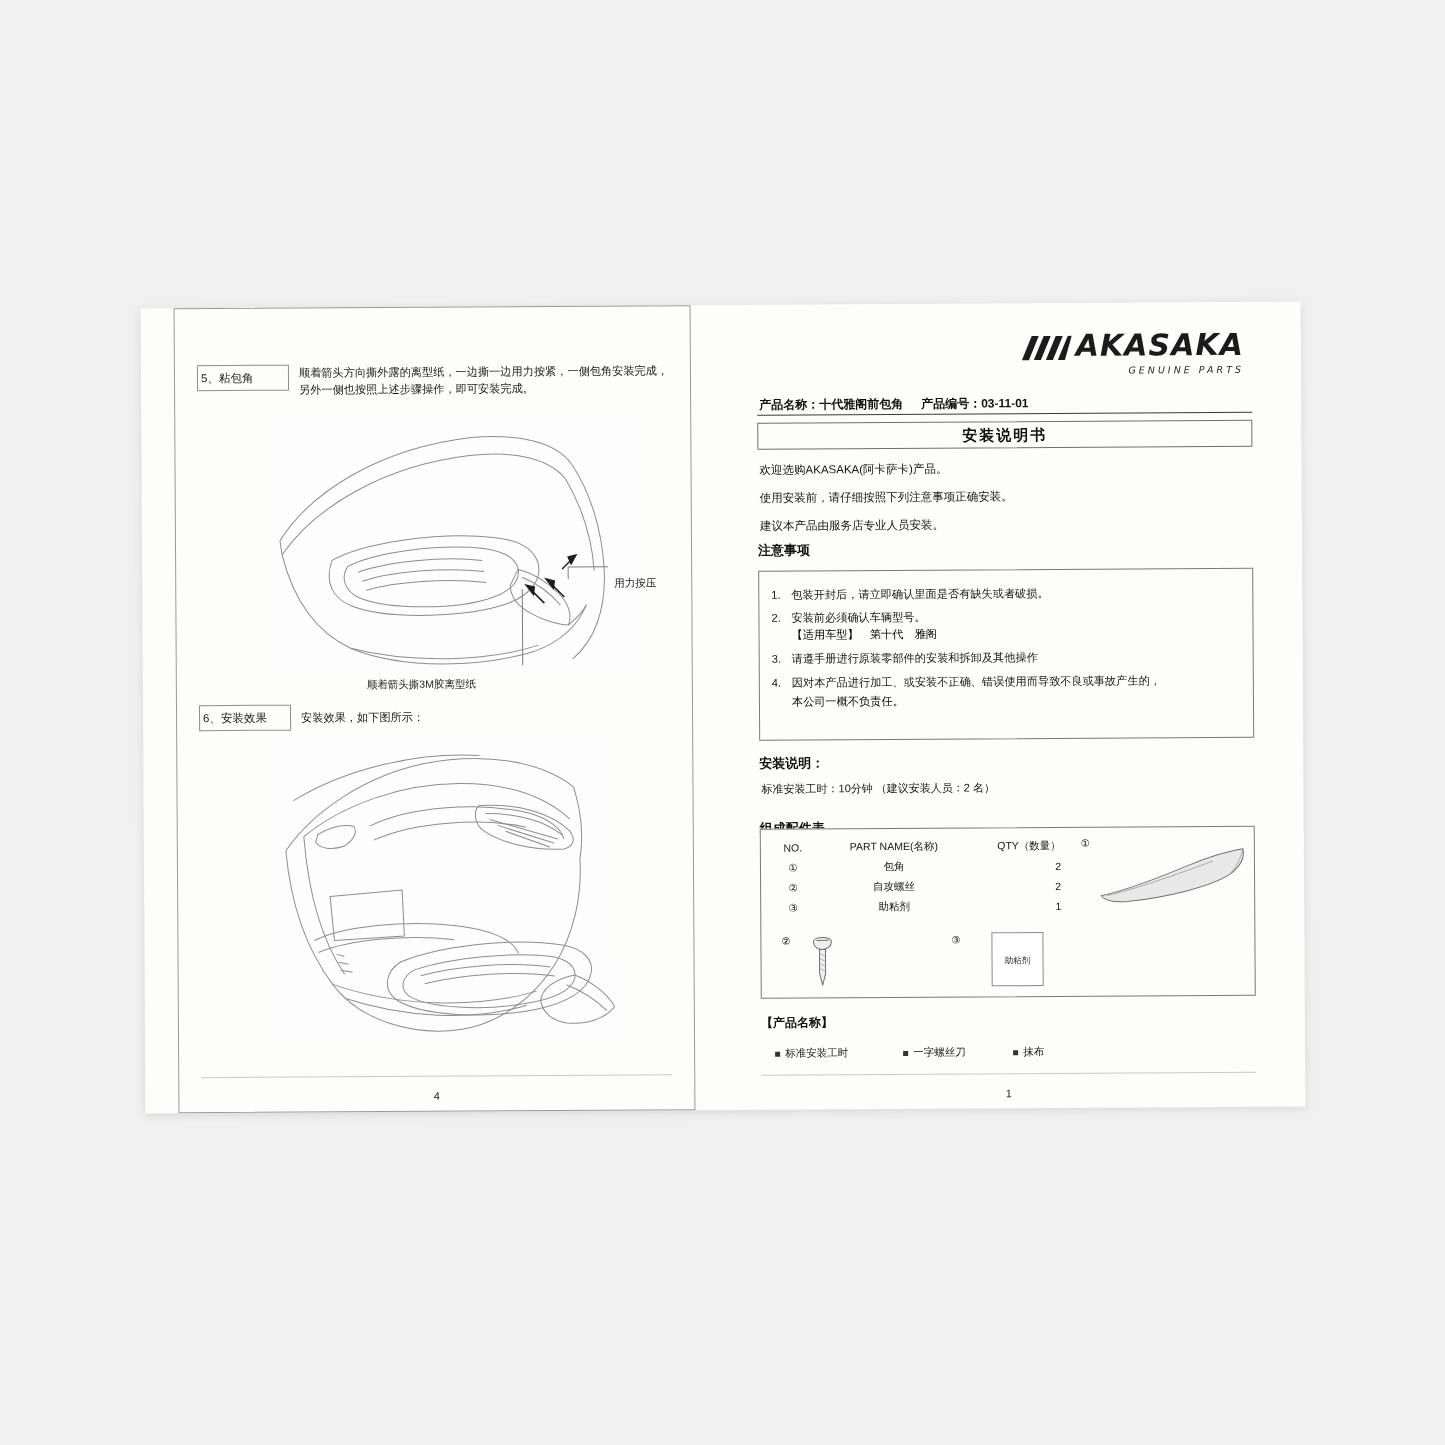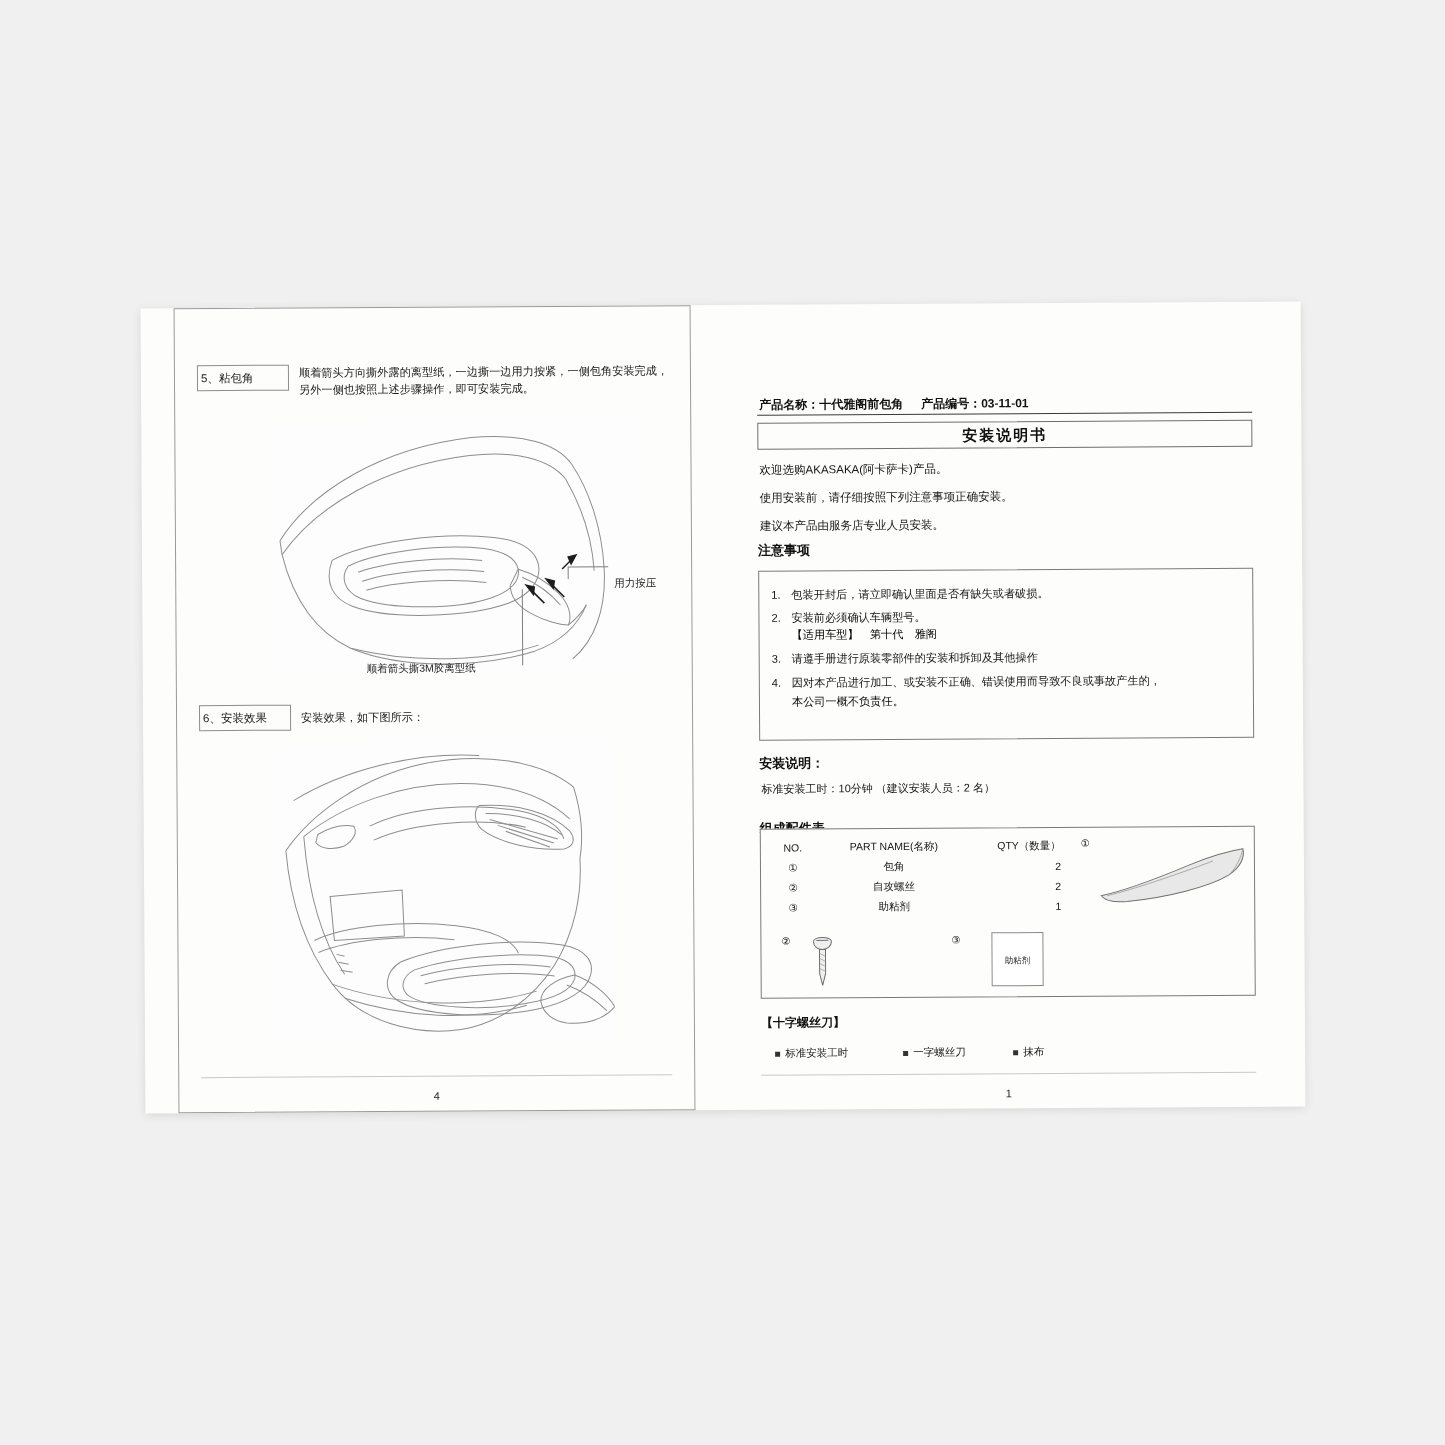--- a/index.html
+++ b/index.html
@@ -305,21 +305,21 @@
           <g stroke="#7e7e7e" stroke-width="1" fill="none">
             <path d="M296,160 L296,148 L336,148"></path>
           </g>
           <g stroke="#1d1d1d" stroke-width="1.4" fill="#1d1d1d">
             <path d="M290,150 L302,138"></path>
             <polygon points="304,136 296,138 299,145"></polygon>
           </g>
         </svg>
       </div>
       <div class="fig-label" style="left:438px; top:252px;">用力按压</div>
-      <div class="fig-label" style="left:190px; top:336px;">顺着箭头撕3M胶离型纸</div>
+      <div class="fig-label" style="left:190px; top:352px;">顺着箭头撕3M胶离型纸</div>
 
       <div class="section-box" style="left:22px; top:396px; width:92px; height:26px; line-height:17px;">
         <span>6、安装效果</span>
       </div>
       <div class="step-body" style="left:124px; top:401px; width:330px;">安装效果，如下图所示：</div>
 
       <div class="figure-frame" style="left:96px; top:432px; width:340px; height:300px; border:none;">
         <svg width="340" height="300" viewBox="0 0 340 300">
           <g fill="none" stroke="#8d8d8d" stroke-width="1">
 
@@ -365,20 +365,35 @@
           </g>
         </svg>
       </div>
 
       <div class="page-rule" style="bottom:34px;"></div>
       <div class="page-num">4</div>
     </div>
 
     <div class="page" id="page-right">
 
+      <div class="brand">
+        <div class="brand-main">
+          <span class="brand-slashes">
+            <svg width="56" height="28" viewBox="0 0 56 28">
+              <g fill="#1b1b1b">
+                <polygon points="6,26 16,2 23,2 13,26"></polygon>
+                <polygon points="18,26 28,2 35,2 25,26"></polygon>
+                <polygon points="30,26 40,2 47,2 37,26"></polygon>
+                <polygon points="42,26 52,2 56,2 49,26"></polygon>
+              </g>
+            </svg>
+          </span><span>AKASAKA</span>
+        </div>
+        <div class="brand-sub">GENUINE PARTS</div>
+      </div>
 
       <div class="prod-line">
         <span>产品名称：</span><span>十代雅阁前包角</span><span class="sp"></span><span>产品编号：</span><span>03-11-01</span>
       </div>
       <div class="hr-dark" style="top:110px;"></div>
 
       <div class="title-box">安装说明书</div>
 
       <div class="para" style="top:158px;">欢迎选购AKASAKA(阿卡萨卡)产品。</div>
       <div class="para" style="top:186px;">使用安装前，请仔细按照下列注意事项正确安装。</div>
@@ -458,21 +473,21 @@
             <path d="M9,7 L21,7" stroke="#6f6f6f" stroke-width="1"></path>
           </svg>
         </div>
 
         <div class="part-marker" style="left:190px; top:106px;">③</div>
         <div class="adhesive-pack" style="left:230px; top:104px; width:52px; height:54px; line-height:54px;">
           <span>助粘剂</span>
         </div>
       </div>
 
-      <div class="tools-head" style="top:710px;">【十字螺丝刀】</div>
+      <div class="tools-head" style="top:710px;">【产品名称】</div>
       <div class="tool-item" style="left:30px; top:742px;">标准安装工时</div>
       <div class="tool-item" style="left:158px; top:742px;">一字螺丝刀</div>
       <div class="tool-item" style="left:268px; top:742px;">抹布</div>
 
       <div class="page-rule" style="bottom:34px; left:16px; right:16px;"></div>
       <div class="page-num">1</div>
     </div>
 
   </div>
 </div>

